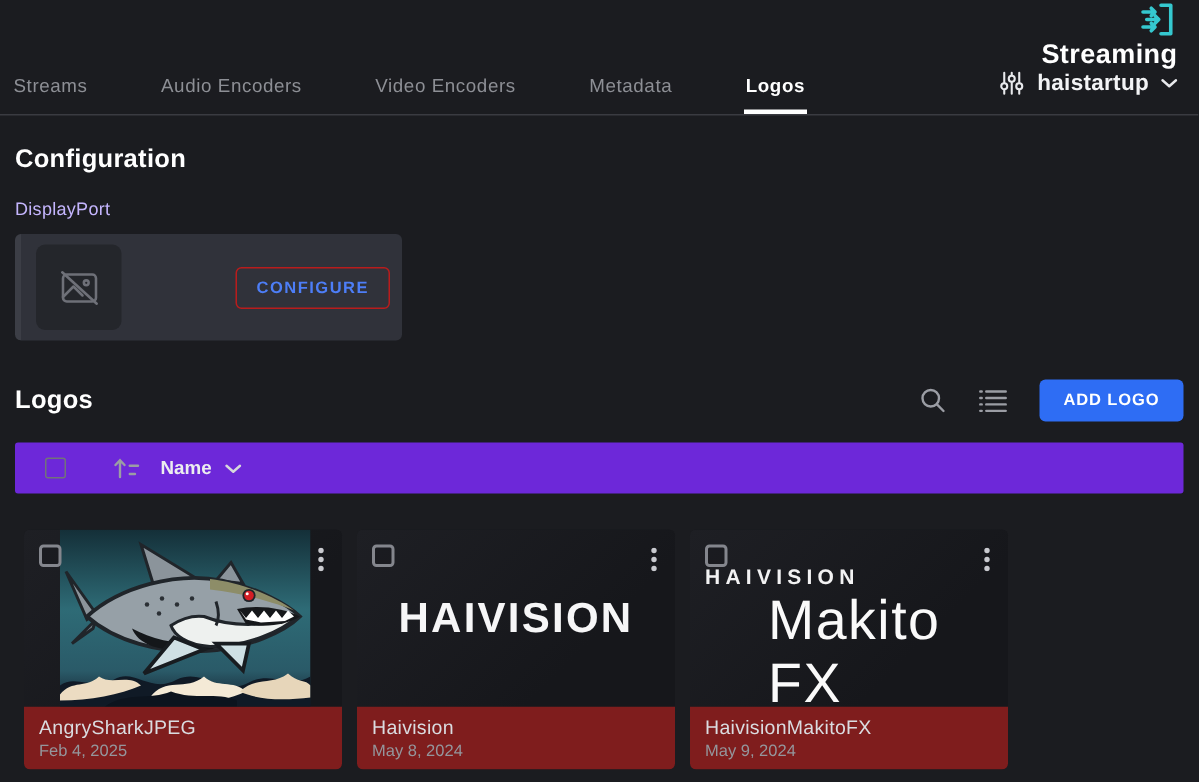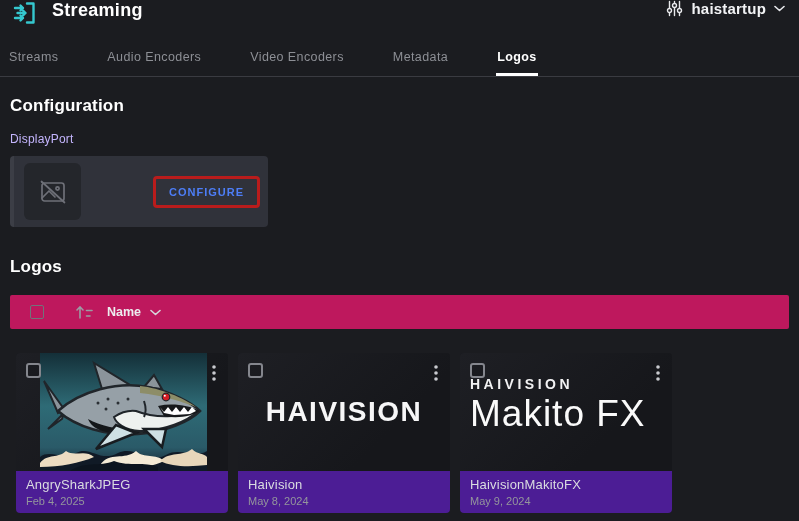--- a/index.html
+++ b/index.html
@@ -5,21 +5,21 @@
   * { margin:0; padding:0; box-sizing:border-box; }
   html,body { width:799px; height:521px; }
   body {
     background:#1b1c20;
     font-family:"Liberation Sans", sans-serif;
     color:#e8e9ec;
     overflow:hidden;
     position:relative;
   }
   
-  .app-header { display:flex; align-items:flex-start; height:46px; padding:0 14px 0 12px; }
+  .app-header { display:flex; align-items:flex-end; height:46px; padding:0 14px 0 12px;flex-direction:column; }
   .app-icon { width:26px; height:26px; flex:0 0 auto; }
   .app-title { font-size:18px; font-weight:bold; color:#ffffff; margin-left:14px; letter-spacing:0.3px; }
   .user-menu { margin-left:auto; display:flex; align-items:center; gap:8px; cursor:pointer; }
   .user-name { font-size:15px; color:#f2f3f5; font-weight:bold; letter-spacing:0.2px; }
   
   .tabbar { display:flex; gap:47px; padding:0 8px; border-bottom:1px solid #3a3b41; height:31px; align-items:flex-start; }
   .tab { font-size:12.5px; color:#8d8f95; letter-spacing:0.4px; padding:4px 1px 10px; cursor:pointer; position:relative; }
   .tab.active { color:#ffffff; font-weight:bold; }
   .tab.active::after { content:""; position:absolute; left:0; right:0; bottom:-2px; height:3px; background:#ffffff; }
   
@@ -30,60 +30,60 @@
   .config-panel {
     margin-top:10px; width:258px; height:71px;
     background:#30323a; border-radius:4px; border-left:4px solid #3c3e46;
     display:flex; align-items:center; padding:0 8px 0 10px;
   }
   .thumb {
     width:57px; height:57px; background:#24262b; border-radius:6px;
     display:flex; align-items:center; justify-content:center;
   }
   .btn-outline {
-    margin-left:auto; background:transparent; border:3px solid #b91c1c; color:#4d7ef7;
+    margin-left:auto; background:transparent; border:1px solid #b91c1c; color:#4d7ef7;
     font-family:"Liberation Sans", sans-serif;
     font-size:11px; font-weight:bold; letter-spacing:1px; padding:7px 13px; border-radius:4px; cursor:pointer;
   }
   
   .logos-header { display:flex; align-items:center; margin-top:25px; height:30px; }
   .logos-tools { margin-left:auto; display:flex; align-items:center; gap:21px; }
   .btn-primary {
     background:#2e6df4; border:none; color:#ffffff;
     font-family:"Liberation Sans", sans-serif;
     font-size:11px; font-weight:bold; letter-spacing:0.6px;
     padding:8px 16px; border-radius:4px; cursor:pointer;
   }
   .icon-btn { background:none; border:none; padding:0; cursor:pointer; line-height:0; }
   .toolbar {
-    margin-top:13px; height:34px; background:#be185d; border-radius:2px;
+    margin-top:13px; height:34px; background:#6d28d9; border-radius:2px;
     display:flex; align-items:center; padding-left:20px;
   }
   .checkbox { width:14px; height:14px; border:1.5px solid #71737a; border-radius:2px; background:transparent; cursor:pointer; }
   .toolbar .sort-wrap { margin-left:31px; line-height:0; cursor:pointer; }
   .toolbar .name-wrap { margin-left:13px; display:flex; align-items:center; gap:9px; cursor:pointer; }
   .toolbar .name-label { font-size:12.5px; font-weight:bold; color:#ecedef; }
   
   .cards { display:flex; gap:10px; margin:24px 0 0 6px; }
   .card { width:212px; height:160px; border-radius:4px; overflow:hidden; background:#17181c; }
   .card-img { position:relative; height:118px; background:linear-gradient(135deg,#1e1f24 0%,#16171b 70%); }
-  .card-footer { height:42px; background:#4c1d95; padding:6px 10px 0; }
+  .card-footer { height:42px; background:#7f1d1d; padding:6px 10px 0; }
   .card-title { font-size:13px; color:#dadce0; letter-spacing:0.2px; }
   .card-date { font-size:11px; color:#94969c; margin-top:3px; }
   .card-checkbox {
     position:absolute; top:10px; left:10px; width:15px; height:15px;
     border:2px solid #84868d; border-radius:3px; background:rgba(20,21,24,0.25); cursor:pointer;
   }
   .kebab { position:absolute; top:8px; right:6px; background:none; border:none; padding:4px 6px; cursor:pointer; line-height:0; }
   .shark-svg { position:absolute; left:24px; top:0; }
   .wordmark-wrap { width:100%; height:100%; display:flex; align-items:center; justify-content:center; }
   .haivision-wordmark { font-size:28px; font-weight:bold; color:#f6f6f7; letter-spacing:1.5px; white-space:nowrap; }
   .makito-wrap { padding:23px 0 0 10px; }
   .makito-brand { font-size:14px; font-weight:bold; color:#f2f2f3; letter-spacing:3.5px; }
-  .makito-product { font-size:37px; color:#fafafa; letter-spacing:1px; margin-top:1px; }
+  .makito-product { font-size:37px; color:#fafafa; letter-spacing:1px; margin-top:1px;margin-left:42px; }
   svg { display:block; }
 </style>
 </head>
 <body>
 
 <div class="app-header">
   <span class="app-icon">
     <svg width="26" height="26" viewBox="0 0 26 26" fill="none" stroke="#35c8cf" stroke-width="2.4" stroke-linecap="round" stroke-linejoin="round">
       <path d="M15 3.5 H21.5 V22.5 H15"></path>
       <path d="M3 8 H11 M8.5 5.5 L11 8 L8.5 10.5"></path>
@@ -132,20 +132,41 @@
           <circle cx="18.5" cy="9.5" r="1.6"></circle>
           <path d="M2.5 2.5 L25.5 23.5"></path>
         </svg>
       </span>
     </div>
     <button class="btn-outline">CONFIGURE</button>
   </div>
 
   <div class="logos-header">
     <div class="section-heading">Logos</div>
+    <div class="logos-tools">
+      <button class="icon-btn">
+        <span>
+          <svg width="18" height="18" viewBox="0 0 18 18" fill="none" stroke="#9b9da4" stroke-width="1.6" stroke-linecap="round">
+            <circle cx="7.5" cy="7.5" r="5.5"></circle>
+            <path d="M11.8 11.8 L16 16"></path>
+          </svg>
+        </span>
+      </button>
+      <button class="icon-btn">
+        <span>
+          <svg width="20" height="17" viewBox="0 0 20 17" fill="none" stroke="#9b9da4" stroke-width="1.6" stroke-linecap="round">
+            <path d="M1.5 2 H2.5 M5.5 2 H18.5"></path>
+            <path d="M1.5 6.3 H2.5 M5.5 6.3 H18.5"></path>
+            <path d="M1.5 10.6 H2.5 M5.5 10.6 H18.5"></path>
+            <path d="M1.5 14.9 H2.5 M5.5 14.9 H18.5"></path>
+          </svg>
+        </span>
+      </button>
+      <button class="btn-primary">ADD LOGO</button>
+    </div>
   </div>
 
   <div class="toolbar">
     <div class="checkbox"></div>
     <div class="sort-wrap">
       <span>
         <svg width="19" height="16" viewBox="0 0 19 16" fill="none" stroke="#9b9da4" stroke-width="1.6" stroke-linecap="round">
           <path d="M5 14 V3 M2 6 L5 2.8 L8 6"></path>
           <path d="M11.5 6.5 H17"></path>
           <path d="M11.5 12 H15"></path>

